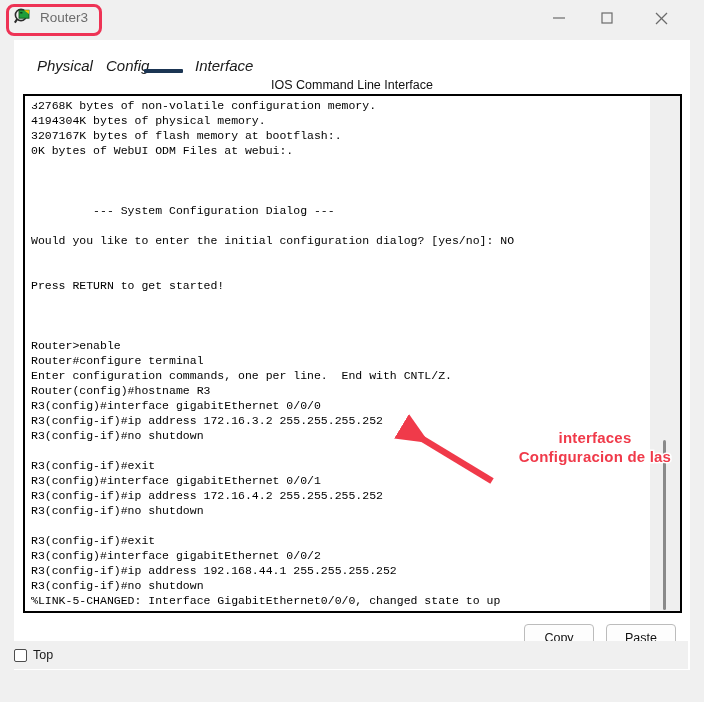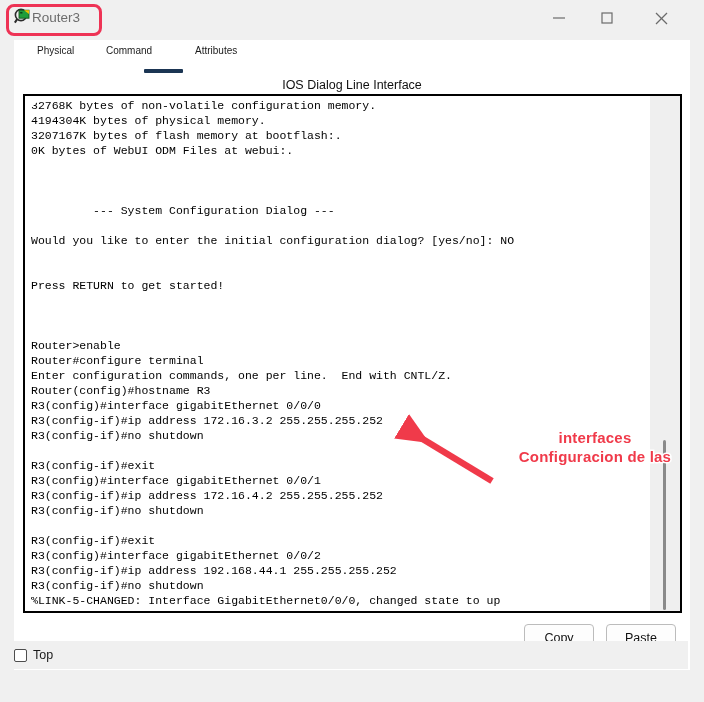--- a/index.html
+++ b/index.html
@@ -33,20 +33,21 @@
     height: 36px;
     background: #f0f0f0;
     border-top-left-radius: 8px;
     border-top-right-radius: 8px;
   }
   #title-group {
     position: absolute;
     left: 14px; top: 8px;
     display: flex;
     align-items: center;
+    gap: 8px;
   }
   #app-icon {
     width: 18px; height: 18px;
     position: relative;
     flex: 0 0 auto;
   }
   #title-text {
     font-size: 13.5px;
     color: #6c6c6c;
     font-family: "Liberation Sans", sans-serif;
@@ -88,25 +89,26 @@
   
   #tabstrip {
     position: absolute;
     left: 0; top: 0;
     width: 518px;
     height: 28px;
     background: #ffffff;
   }
   .tab {
     position: absolute;
-    top: 5px;
-    font-size: 10px;
+    top: 17px;
+    font-size: 15px;
     color: #1a1a1a;
     font-family: "Liberation Sans", sans-serif;
     white-space: nowrap;
+    font-style: italic;
   }
   .tab.active { color: #404040; margin-top: 48px; }
   .tab-underline {
     position: absolute;
     height: 4px;
     background: #1b3553;
     border-radius: 1px;
   }
 
   
@@ -280,27 +282,27 @@
           <line x1="13" y1="2" x2="2" y2="13" stroke="#6b6b6b" stroke-width="1.2"></line>
         </svg>
       </span>
     </div>
   </div>
 
   <div id="content">
 
     <div id="tabstrip">
       <div class="tab" style="left:23px;">Physical</div>
-      <div class="tab" style="left:92px;">Command</div>
+      <div class="tab" style="left:92px;">Config</div>
       <div class="tab active" style="left:145px;">CLI</div>
-      <div class="tab" style="left:181px;">Attributes</div>
+      <div class="tab" style="left:181px;">Interface</div>
       <div class="tab-underline" style="left:130px; top:29px; width:39px;"></div>
     </div>
 
-    <div id="cli-heading">IOS Dialog Line Interface</div>
+    <div id="cli-heading">IOS Command Line Interface</div>
 
     <div id="terminal-wrap">
       <div id="terminal">
         <pre>32768K bytes of non-volatile configuration memory.
 4194304K bytes of physical memory.
 3207167K bytes of flash memory at bootflash:.
 0K bytes of WebUI ODM Files at webui:.
 
 
 

